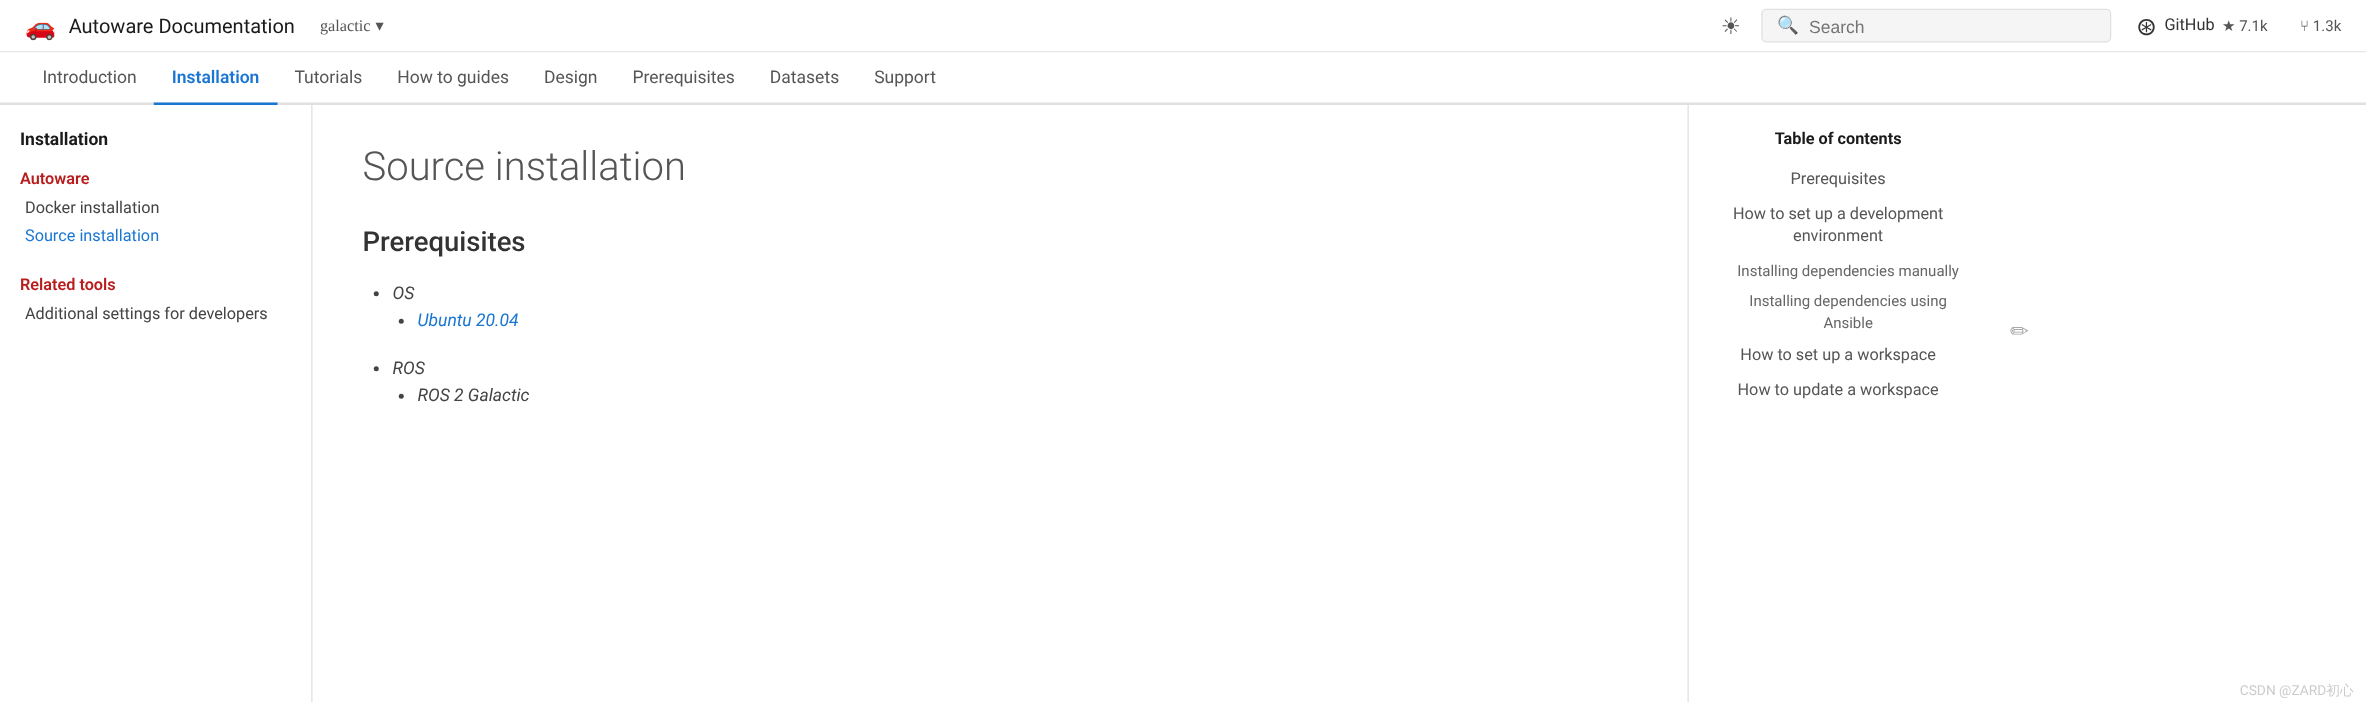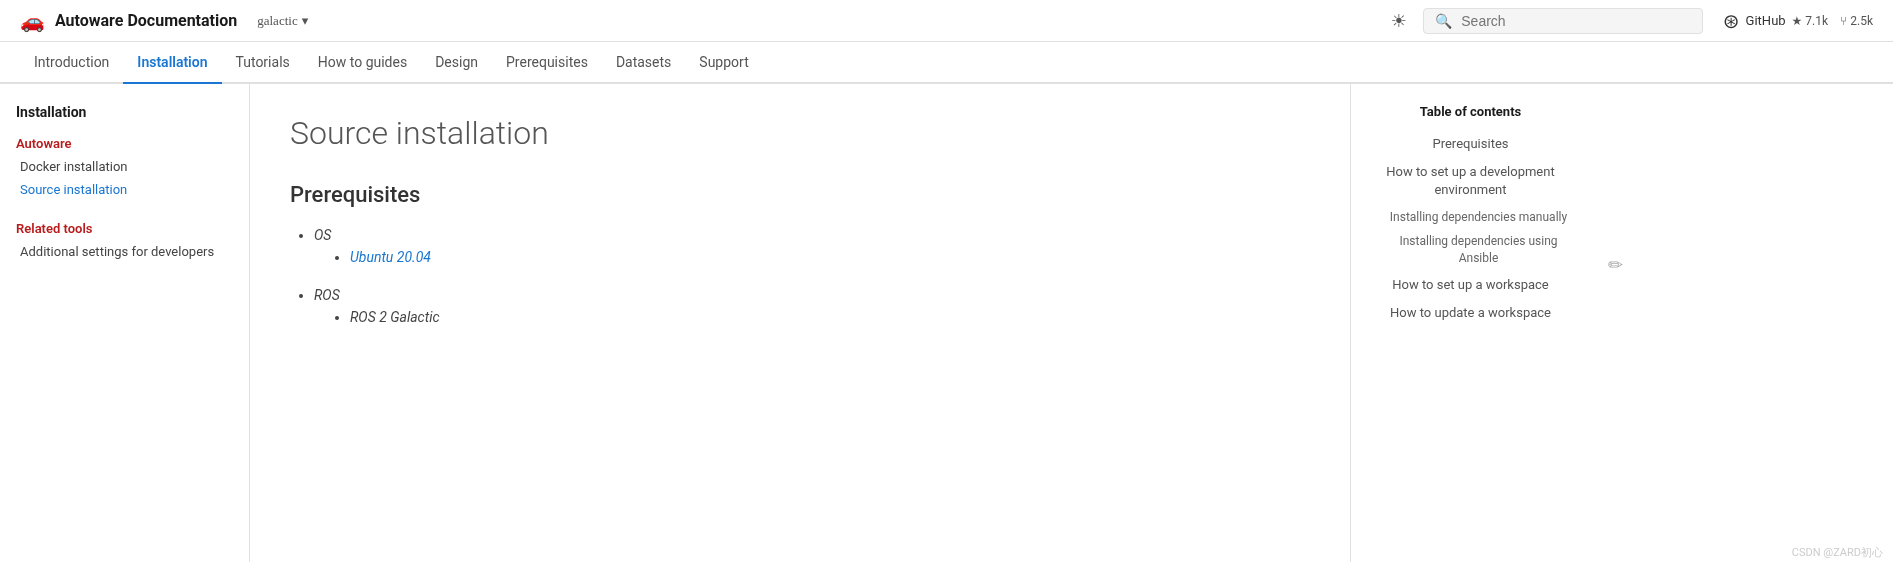--- a/index.html
+++ b/index.html
@@ -18,21 +18,21 @@
       display: flex;
       align-items: center;
       gap: 10px;
       margin-right: 20px;
     }
     .logo-icon {
       font-size: 20px;
     }
     .logo-title {
       font-size: 16px;
-      font-weight: 700;
+      font-weight: 400;
       color: #1a1a1a;
     }
     .version-selector {
       display: flex;
       align-items: center;
       gap: 4px;
       font-size: 13px;
       color: #555;
       cursor: pointer;
       background: none;
@@ -62,21 +62,21 @@
       display: flex;
       align-items: center;
       gap: 6px;
       margin-left: 20px;
       font-size: 13px;
       color: #333;
       cursor: pointer;
     }
     .github-stats {
       display: flex;
-      gap: 12px;
+      gap: 26px;
       font-size: 12px;
       color: #555;
     }
 
     
     .nav-bar {
       display: flex;
       align-items: center;
       padding: 0 20px;
       height: 42px;
@@ -168,21 +168,21 @@
       margin-bottom: 12px;
       font-style: italic;
     }
     .bullet-list li {
       padding: 4px 0;
       font-size: 14px;
       color: #444;
     }
     .sub-bullet-list {
       list-style: disc;
-      margin-left: 36px;
+      margin-left: 20px;
       margin-top: 4px;
     }
     .sub-bullet-list li {
       padding: 2px 0;
     }
     .link { color: #1976d2; text-decoration: none; }
     .edit-icon-area {
       position: absolute;
       right: 270px;
       top: 170px;
@@ -257,21 +257,21 @@
   <span style="font-size:18px; color:#555; margin-right:16px; cursor:pointer;">☀</span>
   <div class="search-bar">
     <span style="color:#888; font-size:14px;">🔍</span>
     <input type="text" placeholder="Search" style="">
   </div>
   <div class="github-area">
     <span style="font-size:20px;">⊛</span>
     <span>GitHub</span>
     <div class="github-stats">
       <span>★ 7.1k</span>
-      <span>⑂ 2.5k</span>
+      <span>⑂ 1.3k</span>
     </div>
   </div>
 </header>
 
 <nav class="nav-bar">
   <a class="nav-item">Introduction</a>
   <a class="nav-item active">Installation</a>
   <a class="nav-item">Tutorials</a>
   <a class="nav-item">How to guides</a>
   <a class="nav-item">Design</a>

